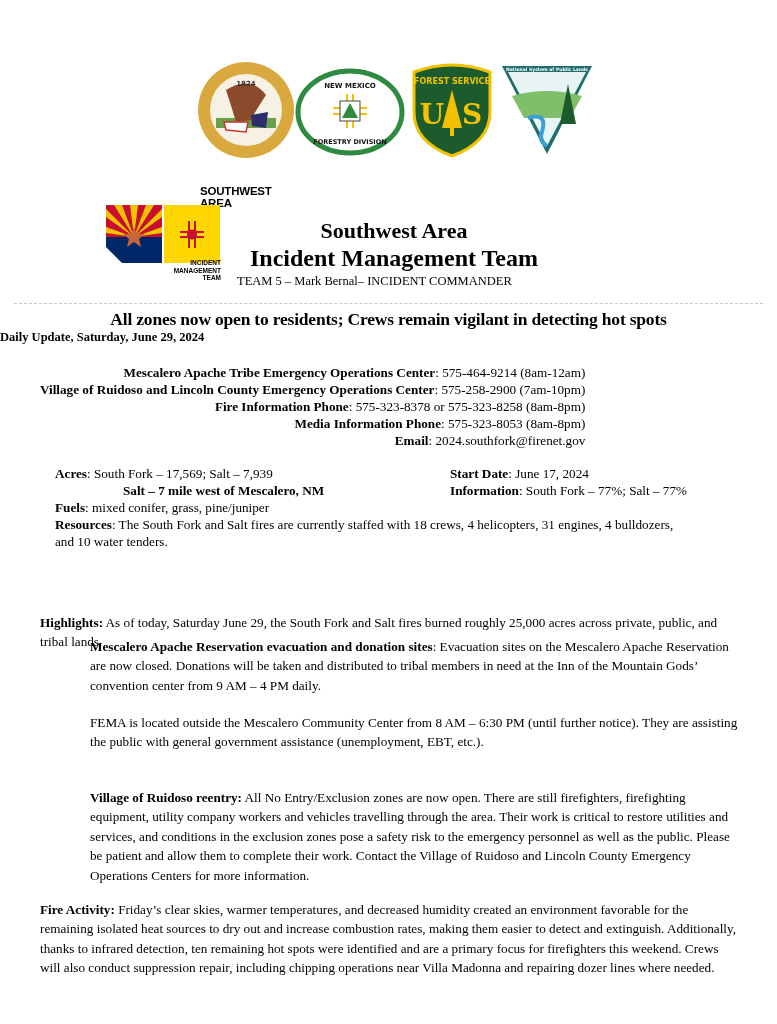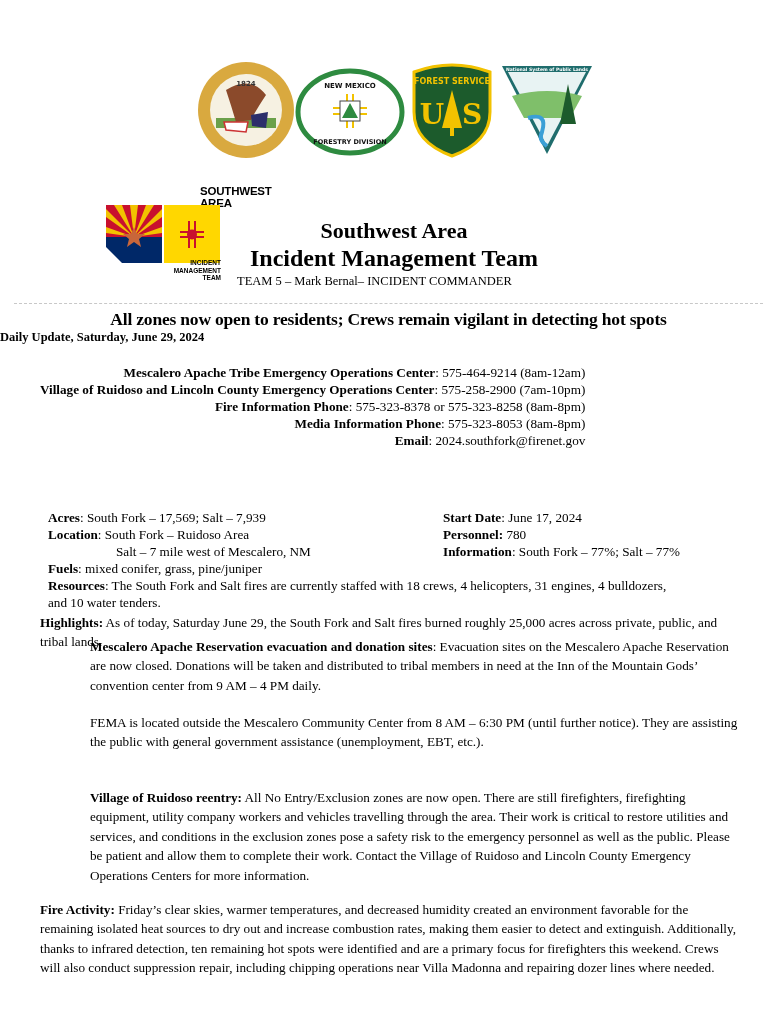--- a/index.html
+++ b/index.html
@@ -11,21 +11,21 @@
   .sw-logo { left:100px; top:185px; width:125px; height:100px; }
   .sw-title { left:100px; top:0; font-family:"Liberation Sans", sans-serif; font-weight:bold; font-size:11.5px; letter-spacing:-0.2px; }
   .team-name { left:236px; top:218px; width:316px; text-align:center; }
   .team-name .l1 { font-weight:bold; font-size:22px; line-height:26px; }
   .team-name .l2 { font-weight:bold; font-size:24px; line-height:28px; }
   .team-line { left:237px; top:274px; font-size:12.5px; }
   .sep { left:14px; top:303px; width:749px; height:0; border-top:1px dashed #c8c8c8; }
   .headline { left:0; top:309px; width:777px; text-align:center; font-weight:bold; font-size:17.5px; letter-spacing:-0.2px; }
   .subline { left:0; top:330px; width:777px; font-weight:bold; font-size:12.5px; }
   .contacts { left:40px; top:364px; font-size:13.2px; line-height:17px;text-align:right; }
-  .facts { left:48px; top:465px; width:700px; font-size:13.2px; line-height:17px;margin-top:44px; }
+  .facts { left:55px; top:465px; width:700px; font-size:13.2px; line-height:17px; }
   .facts .row { position:relative; height:17px; }
   .facts .right { position:absolute; left:395px; top:0; }
   .para { font-size:13.2px; line-height:19.4px; }
   .hl { left:40px; top:581px; width:700px;margin-top:32px; }
   .ind1 { left:90px; top:637px; width:650px; }
   .ind2 { left:90px; top:713px; width:650px; }
   .ind3 { left:90px; top:788px; width:650px;font-family:Liberation Serif, serif; }
   .fa { left:40px; top:900px; width:700px; }
   b { font-weight:bold; }
 </style>
@@ -127,25 +127,21 @@
   <div><b>Media Information Phone</b><span>: 575-323-8053 (8am-8pm)</span></div>
   <div><b>Email</b><span>: 2024.southfork@firenet.gov</span></div>
 </div>
 
 <div class="abs facts">
   <div class="row">
     <span><b>Acres</b><span>:  South Fork – 17,569; Salt – 7,939</span></span>
     <span class="right"><b>Start Date</b><span>: June 17, 2024</span></span>
   </div>
   <div class="row">
-    <span><b>Location</b><span>: South Fork – Ruidoso Area</span></span>
-    <span class="right"><b>Personnel:</b><span> 780</span></span>
-  </div>
-  <div class="row">
-    <span style="position:absolute;left:68px;">Salt – 7 mile west of Mescalero, NM</span>
+    <span style="position:absolute;left:68px;font-weight:bold;">Salt – 7 mile west of Mescalero, NM</span>
     <span class="right"><b>Information</b><span>: South Fork – 77%; Salt – 77%</span></span>
   </div>
   <div class="row"><b>Fuels</b><span>: mixed conifer, grass, pine/juniper</span></div>
   <div style="width:640px;"><b>Resources</b><span>: The South Fork and Salt fires are currently staffed with 18 crews, 4 helicopters, 31 engines, 4 bulldozers, and 10 water tenders.</span></div>
 </div>
 
 <div class="abs para hl"><b>Highlights:</b><span> As of today, Saturday June 29, the South Fork and Salt fires burned roughly 25,000 acres across private, public, and tribal lands.</span></div>
 
 <div class="abs para ind1"><b>Mescalero Apache Reservation evacuation and donation sites</b><span>: Evacuation sites on the Mescalero Apache Reservation are now closed. Donations will be taken and distributed to tribal members in need at the Inn of the Mountain Gods’ convention center from 9 AM – 4 PM daily.</span></div>
 

